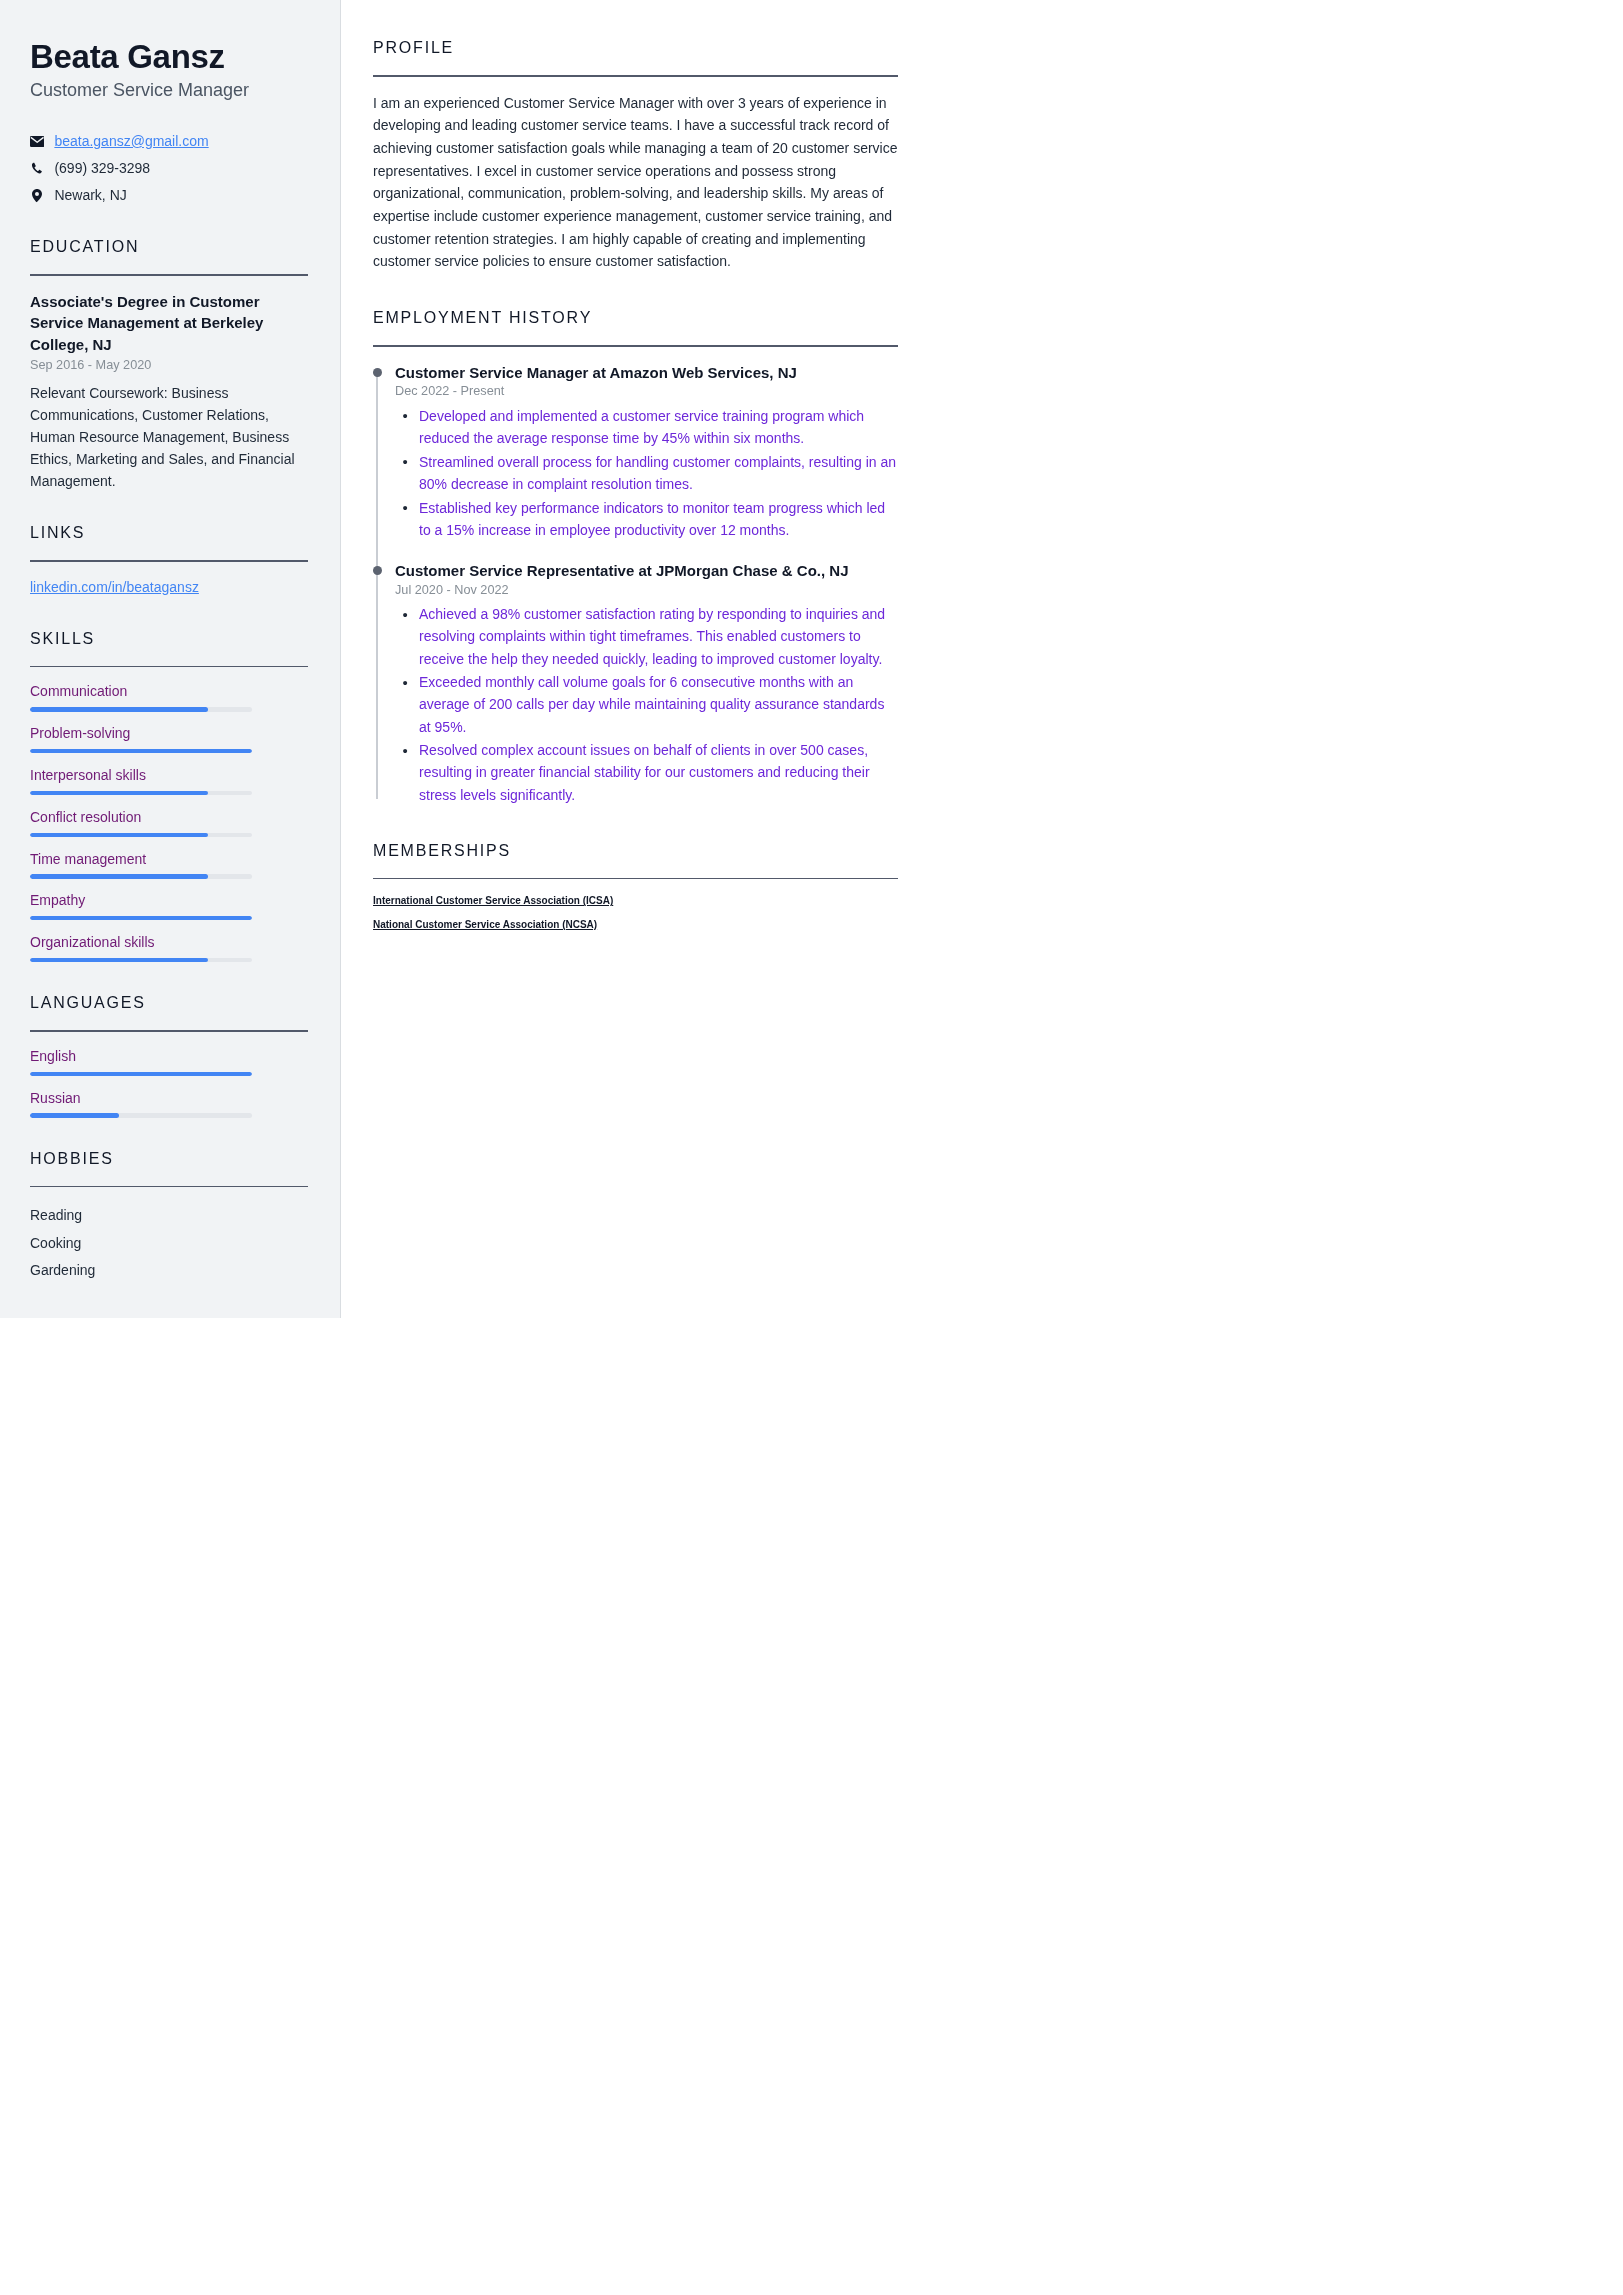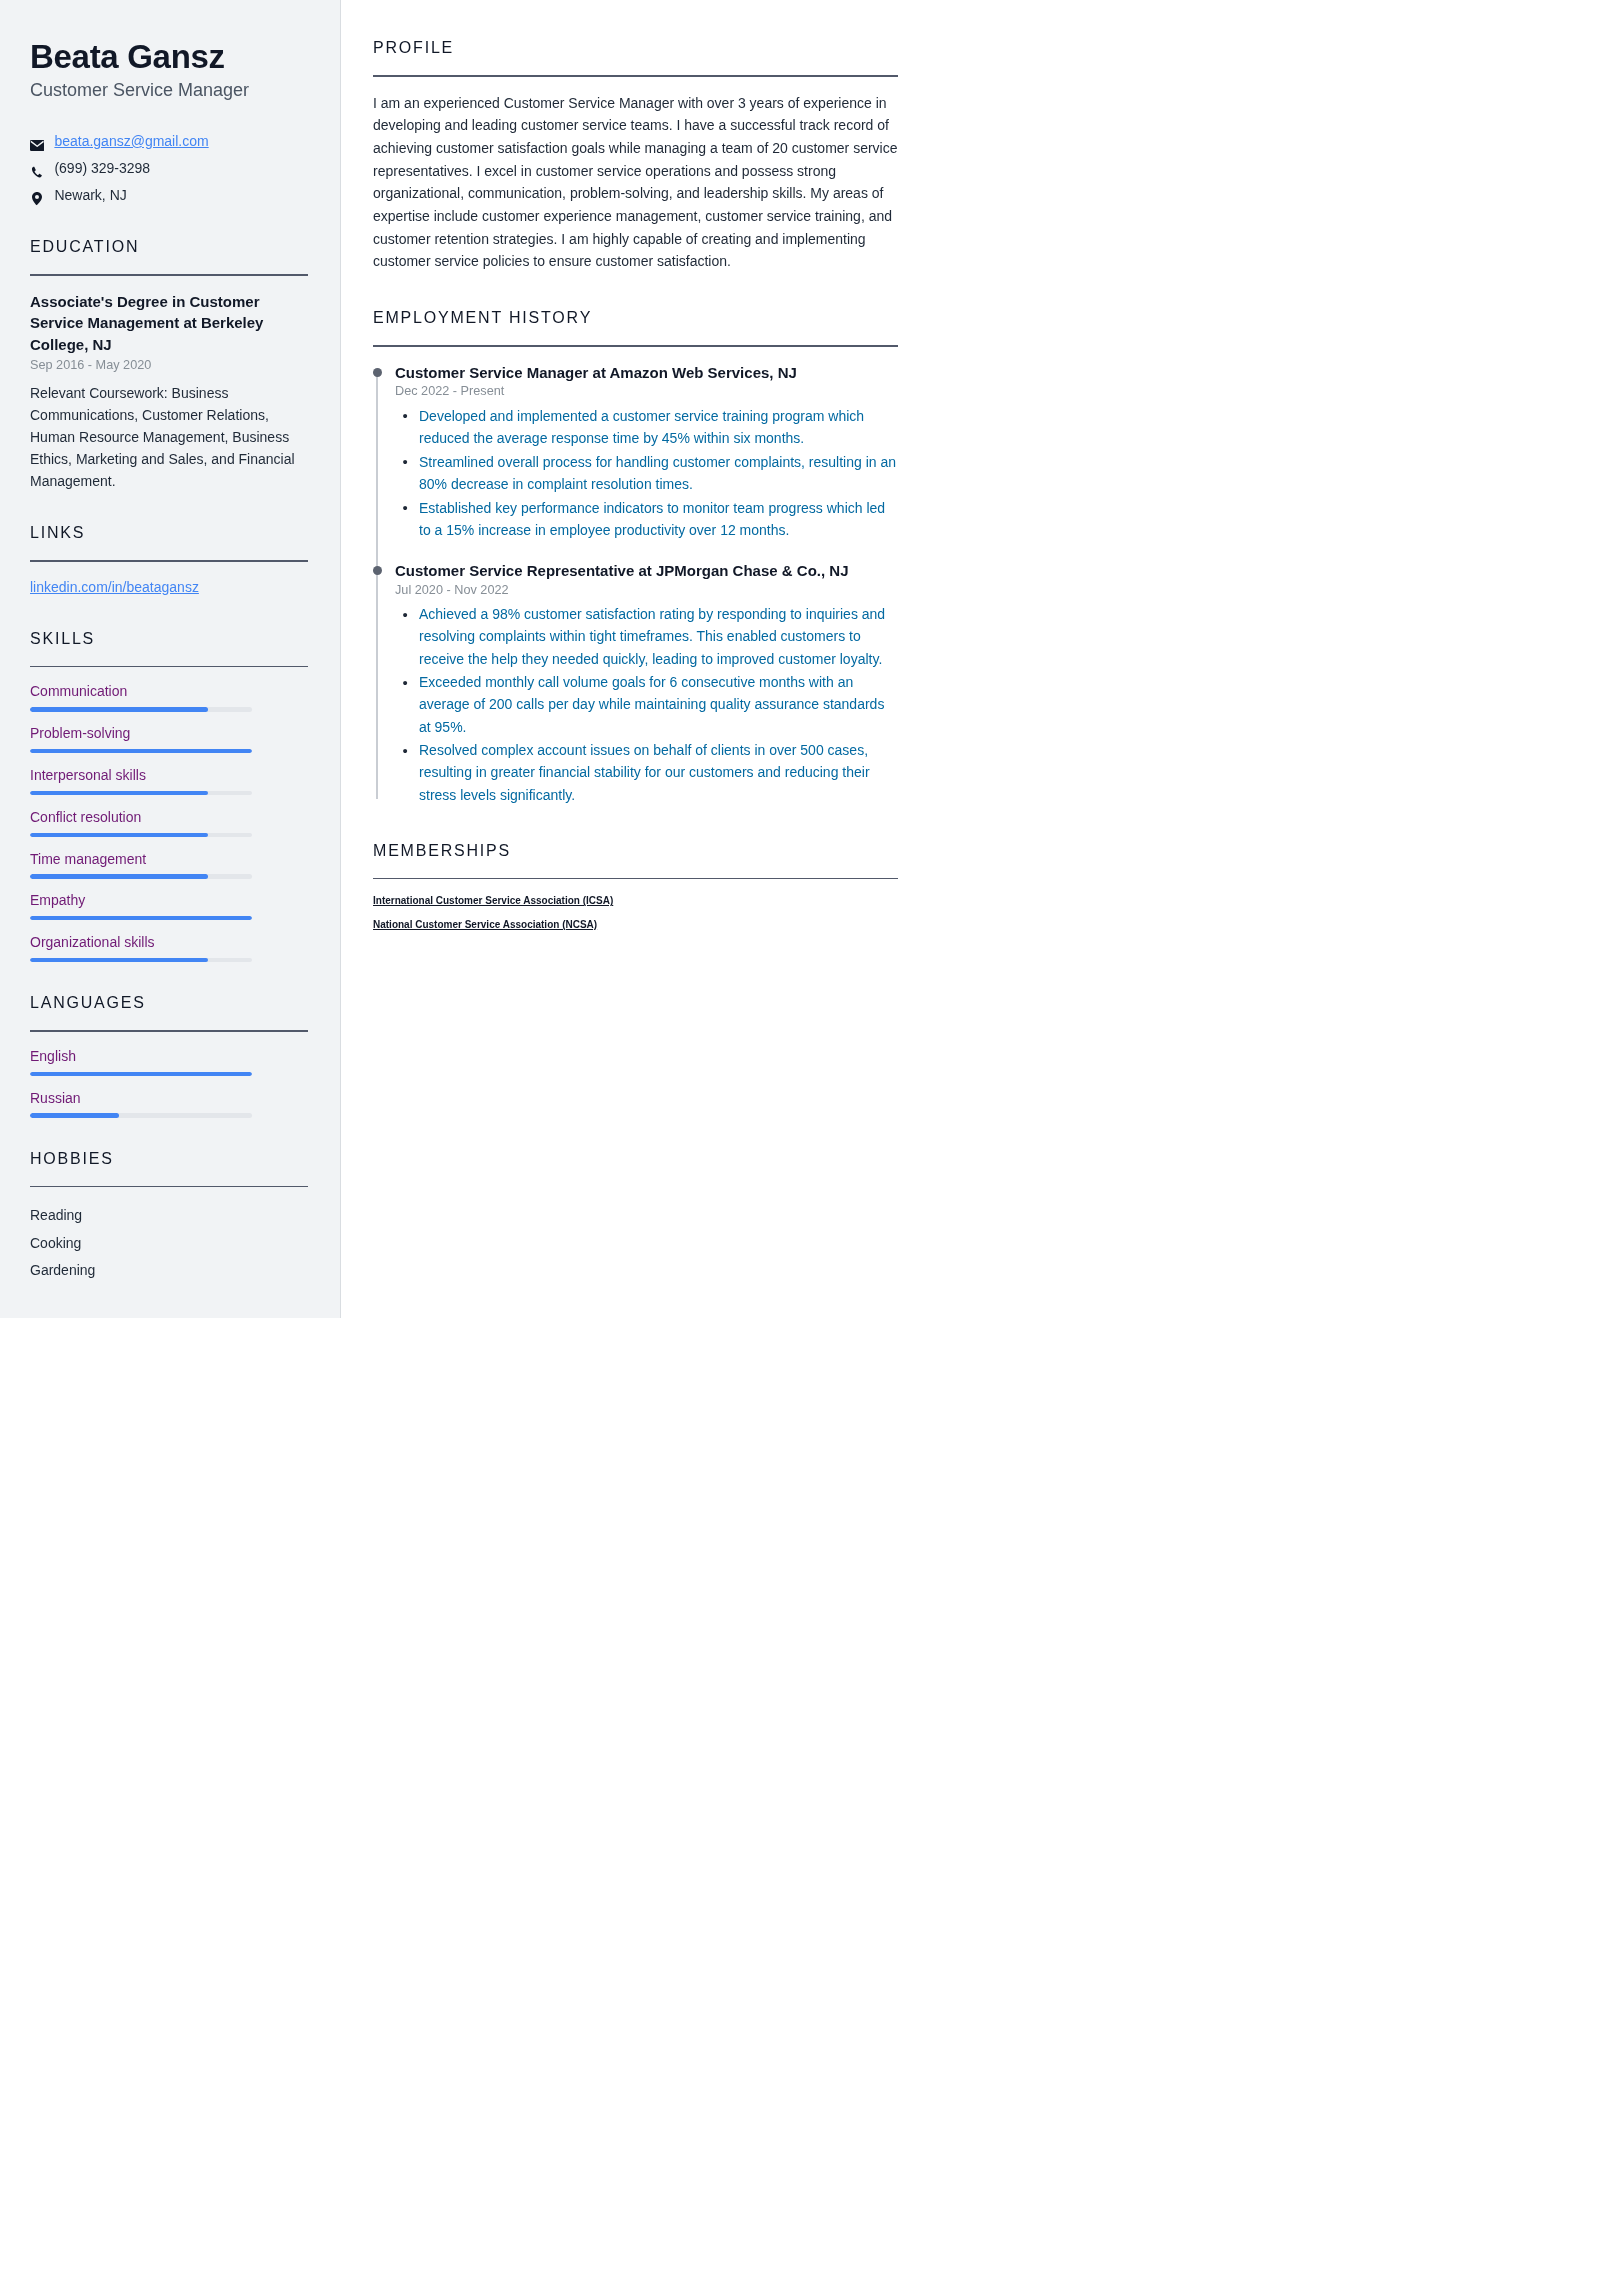--- a/index.html
+++ b/index.html
@@ -37,21 +37,21 @@
     font-size: 18px;
     font-weight: 400;
     color: #4b5563;
     line-height: 1.25;
     margin-bottom: 30px;
   }
 
   .contact-list { margin-bottom: 13.5px; }
   .contact-row {
     display: flex;
-    align-items: flex-end;
+    align-items: center;
     gap: 10px;
     margin-bottom: 7.6px;
     font-size: 14px;
     color: #1f2937;
     line-height: 1.4;
   }
   .contact-row .ico {
     width: 14.4px;
     flex: 0 0 14.4px;
     display: flex;
@@ -197,21 +197,21 @@
   }
   .bullets {
     list-style: none;
     margin: 0 0 18.6px 0;
     padding: 0;
   }
   .bullets li {
     position: relative;
     padding-left: 24px;
     font-size: 14px;
-    color: #0369a1;
+    color: #6d28d9;
     line-height: 1.58;
     margin-bottom: 1.7px;
   }
   .bullets li::before {
     content: "\2022";
     position: absolute;
     left: 7.6px;
     top: -0.8px;
     font-size: 15px;
     color: #1f2937;

